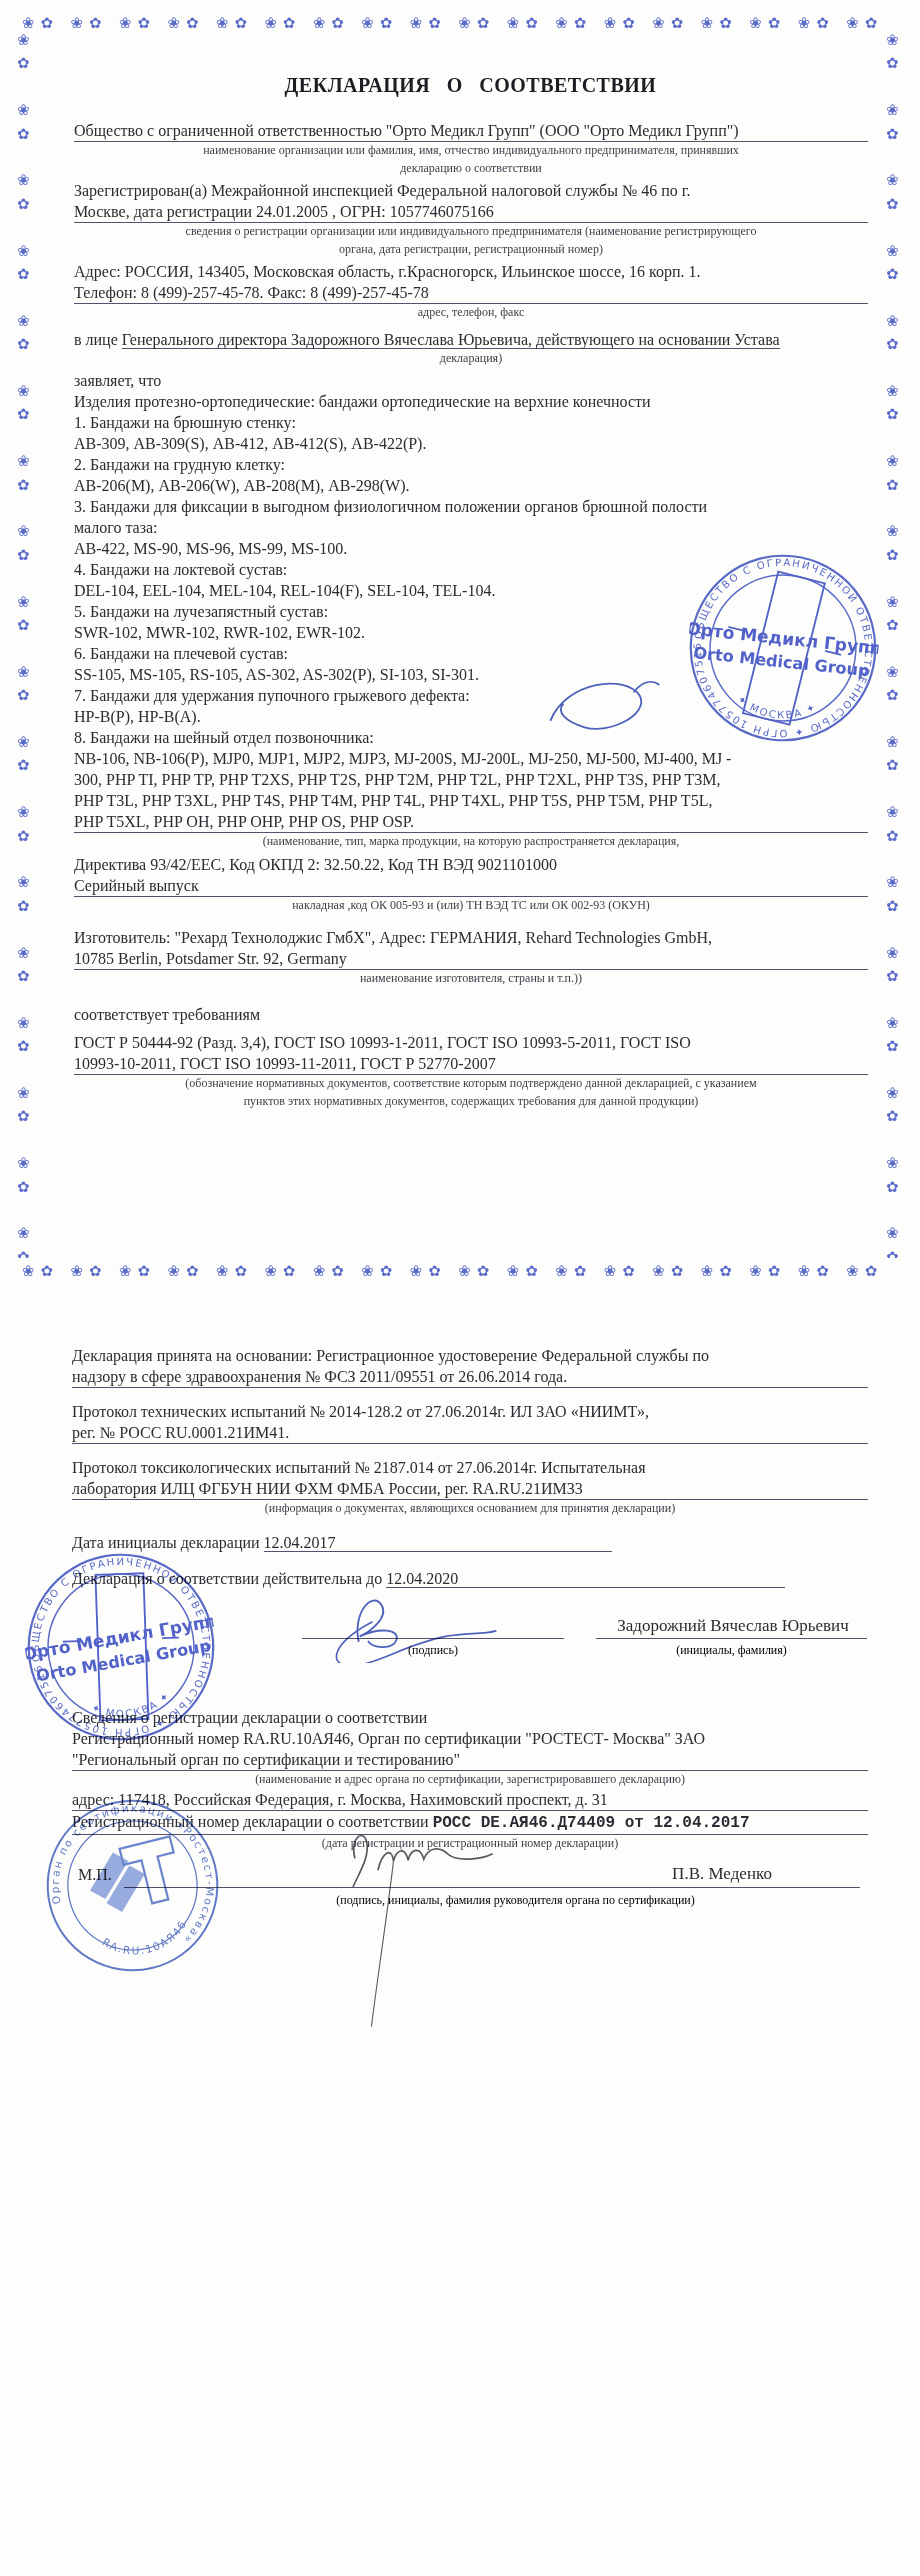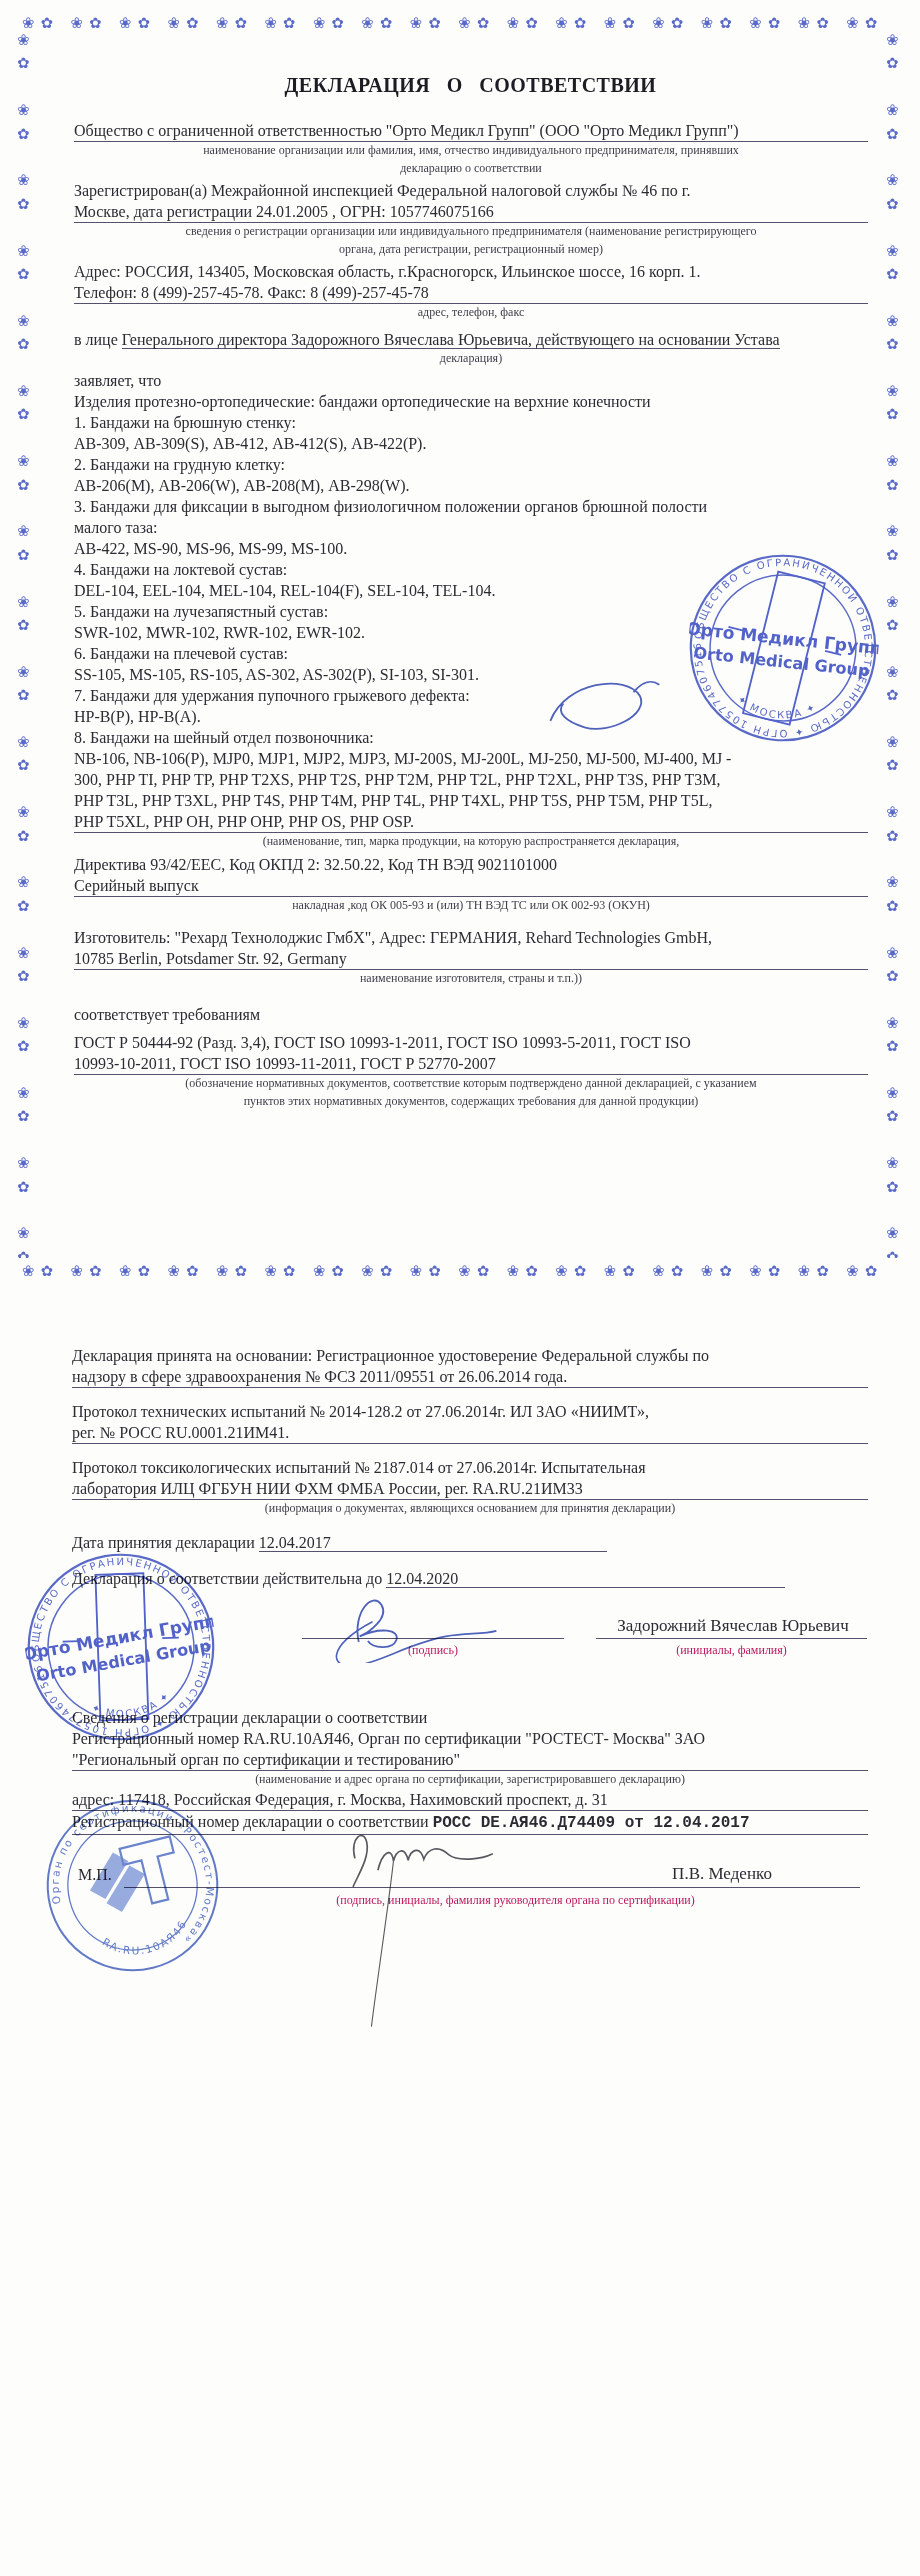--- a/index.html
+++ b/index.html
@@ -26,21 +26,21 @@
   .line.u{border-bottom:0.9px solid #55506b;}
   .line .us{border-bottom:0.9px solid #55506b;}
   .line .b{font-weight:bold;font-family:Liberation Mono, monospace;}
   .line .pad300{padding-right:276px;}
   .line .pad360{padding-right:327px;}
   .g4{margin-top:3px;} .g8{margin-top:7.4px;} .g12{margin-top:16px;}
   .g14{margin-top:13px;} .g16{margin-top:14.7px;}
 
   .abs{position:absolute;}
   .sig-line{border-top:0.9px solid #55506b;height:0;}
-  .small-label{font-size:12px;color:#be185d;text-align:center;font-family:"Liberation Serif",serif;}
+  .small-label{font-size:12px;color:#000000;text-align:center;font-family:"Liberation Serif",serif;}
   .name-label{font-size:17px;text-align:center;}
   .mp{font-size:16px;}
 
   svg.stamp,svg.pen{mix-blend-mode:multiply;opacity:.92;}
   .ringtext{font-family:"DejaVu Sans",sans-serif;font-size:11px;letter-spacing:2px;fill:#4c5ec6;}
   .ringtext2{font-family:"DejaVu Sans",sans-serif;font-size:11.5px;letter-spacing:2px;fill:#5570c5;}
   .stampname{font-family:"DejaVu Sans",sans-serif;font-weight:bold;fill:#4456c8;}
 </style>
 </head>
 <body>
@@ -104,30 +104,31 @@
     </div>
 
   <div class="lower-a">
       <div class="line"><span>Декларация принята на основании: Регистрационное удостоверение Федеральной службы по</span></div>
       <div class="line u"><span>надзору в сфере здравоохранения № ФСЗ 2011/09551 от 26.06.2014 года.</span></div>
       <div class="line g14"><span>Протокол  технических испытаний № 2014-128.2 от 27.06.2014г. ИЛ ЗАО «НИИМТ»,</span></div>
       <div class="line u"><span>рег. № РОСС RU.0001.21ИМ41.</span></div>
       <div class="line g14"><span>Протокол токсикологических испытаний № 2187.014 от 27.06.2014г. Испытательная</span></div>
       <div class="line u"><span>лаборатория ИЛЦ ФГБУН НИИ ФХМ ФМБА России, рег. RA.RU.21ИМ33</span></div>
       <div class="line sm"><span>(информация о документах, являющихся основанием для принятия декларации)</span></div>
-      <div class="line g16"><span>Дата принятия декларации </span><span class="us pad300">12.04.2017</span></div>
+      <div class="line g16"><span>Дата инициалы декларации </span><span class="us pad300">12.04.2017</span></div>
       <div class="line g16"><span>Декларация о соответствии действительна до </span><span class="us pad360">12.04.2020</span></div>
     </div>
   <div class="lower-b">
       <div class="line"><span>Сведения о регистрации декларации о соответствии</span></div>
       <div class="line"><span>Регистрационный номер RA.RU.10АЯ46, Орган по сертификации "РОСТЕСТ- Москва" ЗАО</span></div>
       <div class="line u"><span>"Региональный орган по сертификации и тестированию"</span></div>
       <div class="line sm"><span>(наименование и адрес органа по сертификации, зарегистрировавшего декларацию)</span></div>
       <div class="line u"><span>адрес: 117418, Российская Федерация, г. Москва, Нахимовский проспект, д. 31</span></div>
       <div class="line u"><span>Регистрационный номер декларации о соответствии </span><span class="b">РОСС DE.АЯ46.Д74409 от 12.04.2017</span></div>
+      <div class="line sm"><span>(дата регистрации и регистрационный номер декларации)</span></div>
     </div>
 
   <div class="abs sig-line" style="left:302px;top:1638px;width:262px;"></div>
   <div class="abs small-label" style="left:302px;top:1643px;width:262px;">(подпись)</div>
   <div class="abs name-label" style="left:598px;top:1616px;width:270px;">Задорожний Вячеслав Юрьевич</div>
   <div class="abs sig-line" style="left:596px;top:1638px;width:271px;"></div>
   <div class="abs small-label" style="left:596px;top:1643px;width:271px;">(инициалы, фамилия)</div>
 
   <div class="abs mp" style="left:78px;top:1866px;">М.П.</div>
   <div class="abs sig-line" style="left:124px;top:1887px;width:736px;"></div>

